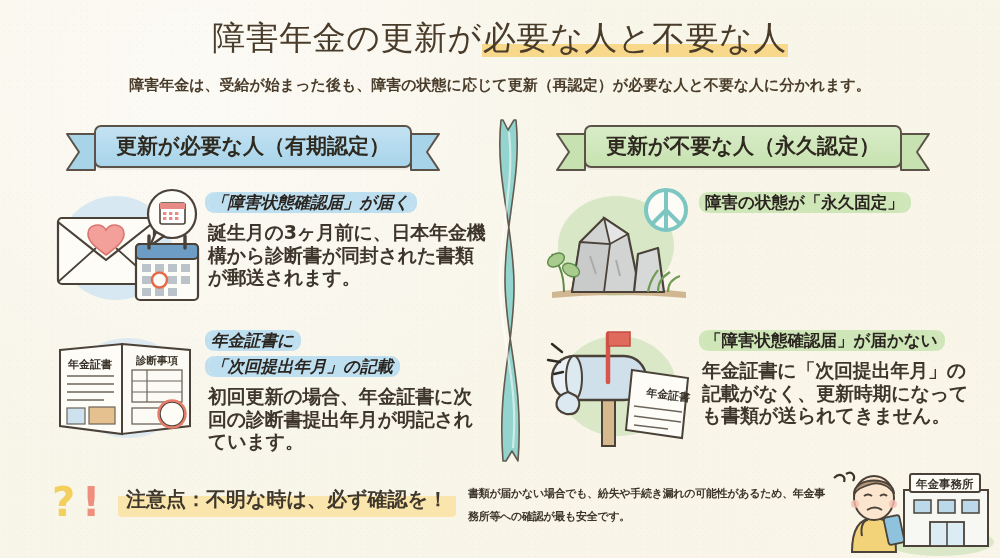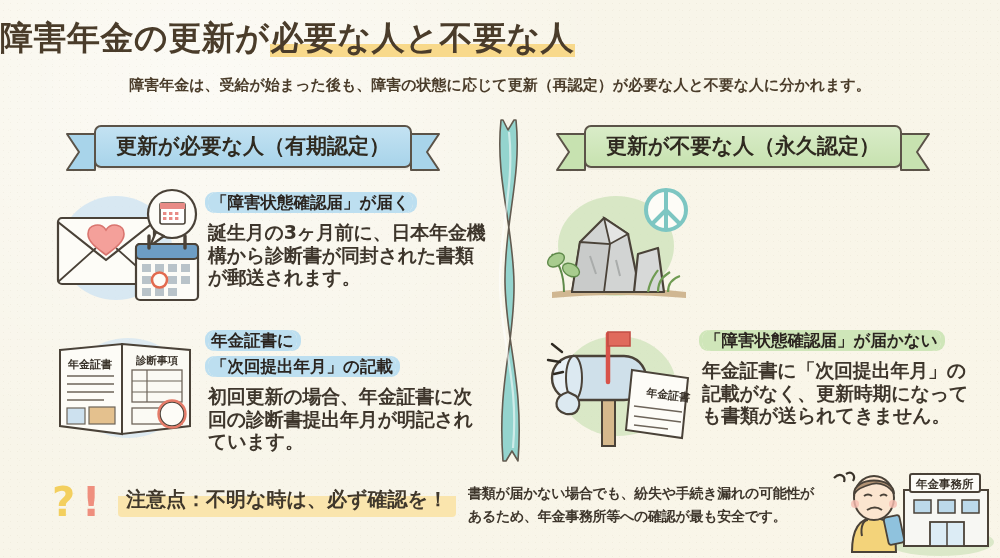--- a/index.html
+++ b/index.html
@@ -31,22 +31,23 @@
       radial-gradient(rgba(190,180,150,.07) .5px, transparent .6px);
     background-size: 7px 7px, 11px 11px;
     background-position: 0 0, 3px 4px;
     pointer-events: none;
   }
 
   
   #title {
     position: absolute;
     top: 16px; left: 0; width: 100%;
+    text-align: center;
     font-size: 33px;
-    font-weight: bold;
+    font-weight: normal;
     color: #4a3c2a;
     letter-spacing: .5px;
     white-space: nowrap;
   }
   #title .hl {
     background: linear-gradient(to top, #f8d98b 0 34%, rgba(248,217,139,0) 34%);
     padding: 0 1px;
   }
 
   #subtitle {
@@ -118,21 +119,21 @@
   }
   .item .head {
     display: inline;
     font-size: 16.5px;
     font-weight: bold;
     color: #2b2520;
     line-height: 26px;
     padding: 1px 3px;
     border-radius: 9px;
   }
-  #col-left .head  { background: #bddff0; box-shadow: 4px 0 0 #bddff0, -3px 0 0 #bddff0; }
+  #col-left .head  { background: #bddff0; box-shadow: 4px 0 0 #bddff0, -3px 0 0 #bddff0; font-style: italic; }
   #col-right .head { background: #cfe6b9; box-shadow: 4px 0 0 #cfe6b9, -3px 0 0 #cfe6b9; }
   .item .head-wrap { margin-bottom: 5px; }
   .item .body {
     font-size: 19px;
     font-weight: bold;
     color: #3e362c;
     line-height: 22.5px;
     letter-spacing: -.2px;
   }
 
@@ -147,21 +148,21 @@
     position: absolute; left: 118px; top: 22px;
     font-size: 20px; font-weight: bold; color: #40382c;
     white-space: nowrap;
     background: linear-gradient(to top, #fae5ad 0 64%, rgba(250,229,173,0) 64%);
     padding: 2px 8px 4px;
     border-radius: 4px;
   }
   #foot-note {
     position: absolute; left: 468px; top: 20px;
     width: 358px;
-    font-size: 14px; font-weight: bold; color: #3e362c;
+    font-size: 11px; font-weight: bold; color: #3e362c;
     line-height: 23px; letter-spacing: -.3px;
   }
   #office-art { position: absolute; left: 822px; top: 2px; width: 175px; height: 94px; }
 </style>
 </head>
 <body>
 
 <div id="page">
 
   <div id="title"><span>障害年金の更新が</span><span class="hl">必要な人と不要な人</span></div>
@@ -287,20 +288,21 @@
         <path d="M18 108 C18 86 10 76 6 70" stroke="#5f8a4a" stroke-width="2" fill="none"></path>
         <ellipse cx="10" cy="76" rx="9" ry="6" transform="rotate(-32 10 76)" fill="#a8cc8e" stroke="#5f8a4a" stroke-width="1.4"></ellipse>
         <ellipse cx="25" cy="86" rx="9" ry="6" transform="rotate(28 25 86)" fill="#a8cc8e" stroke="#5f8a4a" stroke-width="1.4"></ellipse>
 
         <path d="M102 108 C104 96 108 92 112 86 M112 108 C112 96 118 92 124 88 M122 108 C122 98 128 94 134 92" stroke="#6f9b52" stroke-width="2.2" fill="none"></path>
 
         <circle cx="120" cy="26" r="20" fill="#fdfcf7" stroke="#7dc6c2" stroke-width="4"></circle>
         <path d="M120 8 V44 M120 26 L106 40 M120 26 L134 40" stroke="#7dc6c2" stroke-width="4" fill="none"></path>
       </svg>
       <div class="txt">
+        <div class="head-wrap"><span class="head">障害の状態が「永久固定」</span></div>
       </div>
     </div>
 
     <div class="item">
       <svg class="art" viewBox="0 0 152 126">
         <ellipse cx="72" cy="64" rx="58" ry="50" fill="#cfe3bb" opacity=".75"></ellipse>
 
         <rect x="56" y="70" width="13" height="54" fill="#d6b98d" stroke="#4a4238" stroke-width="2"></rect>
 
         <path d="M28 34 h50 a22 22 0 0 1 0 44 h-50 Z" fill="#cfe0ea" stroke="#4a4238" stroke-width="2.4"></path>

